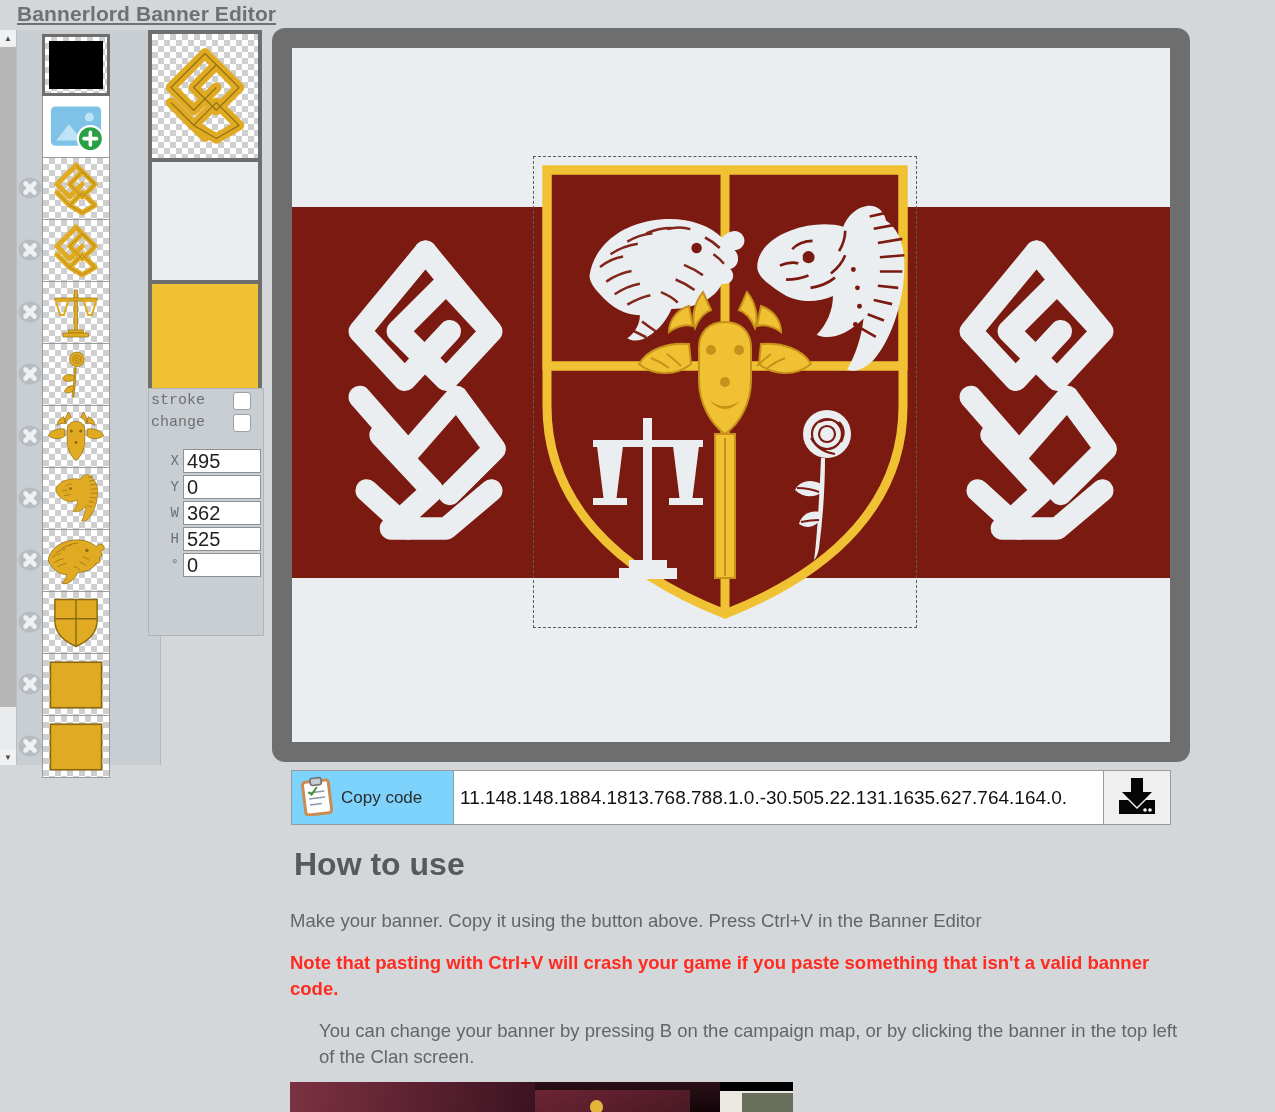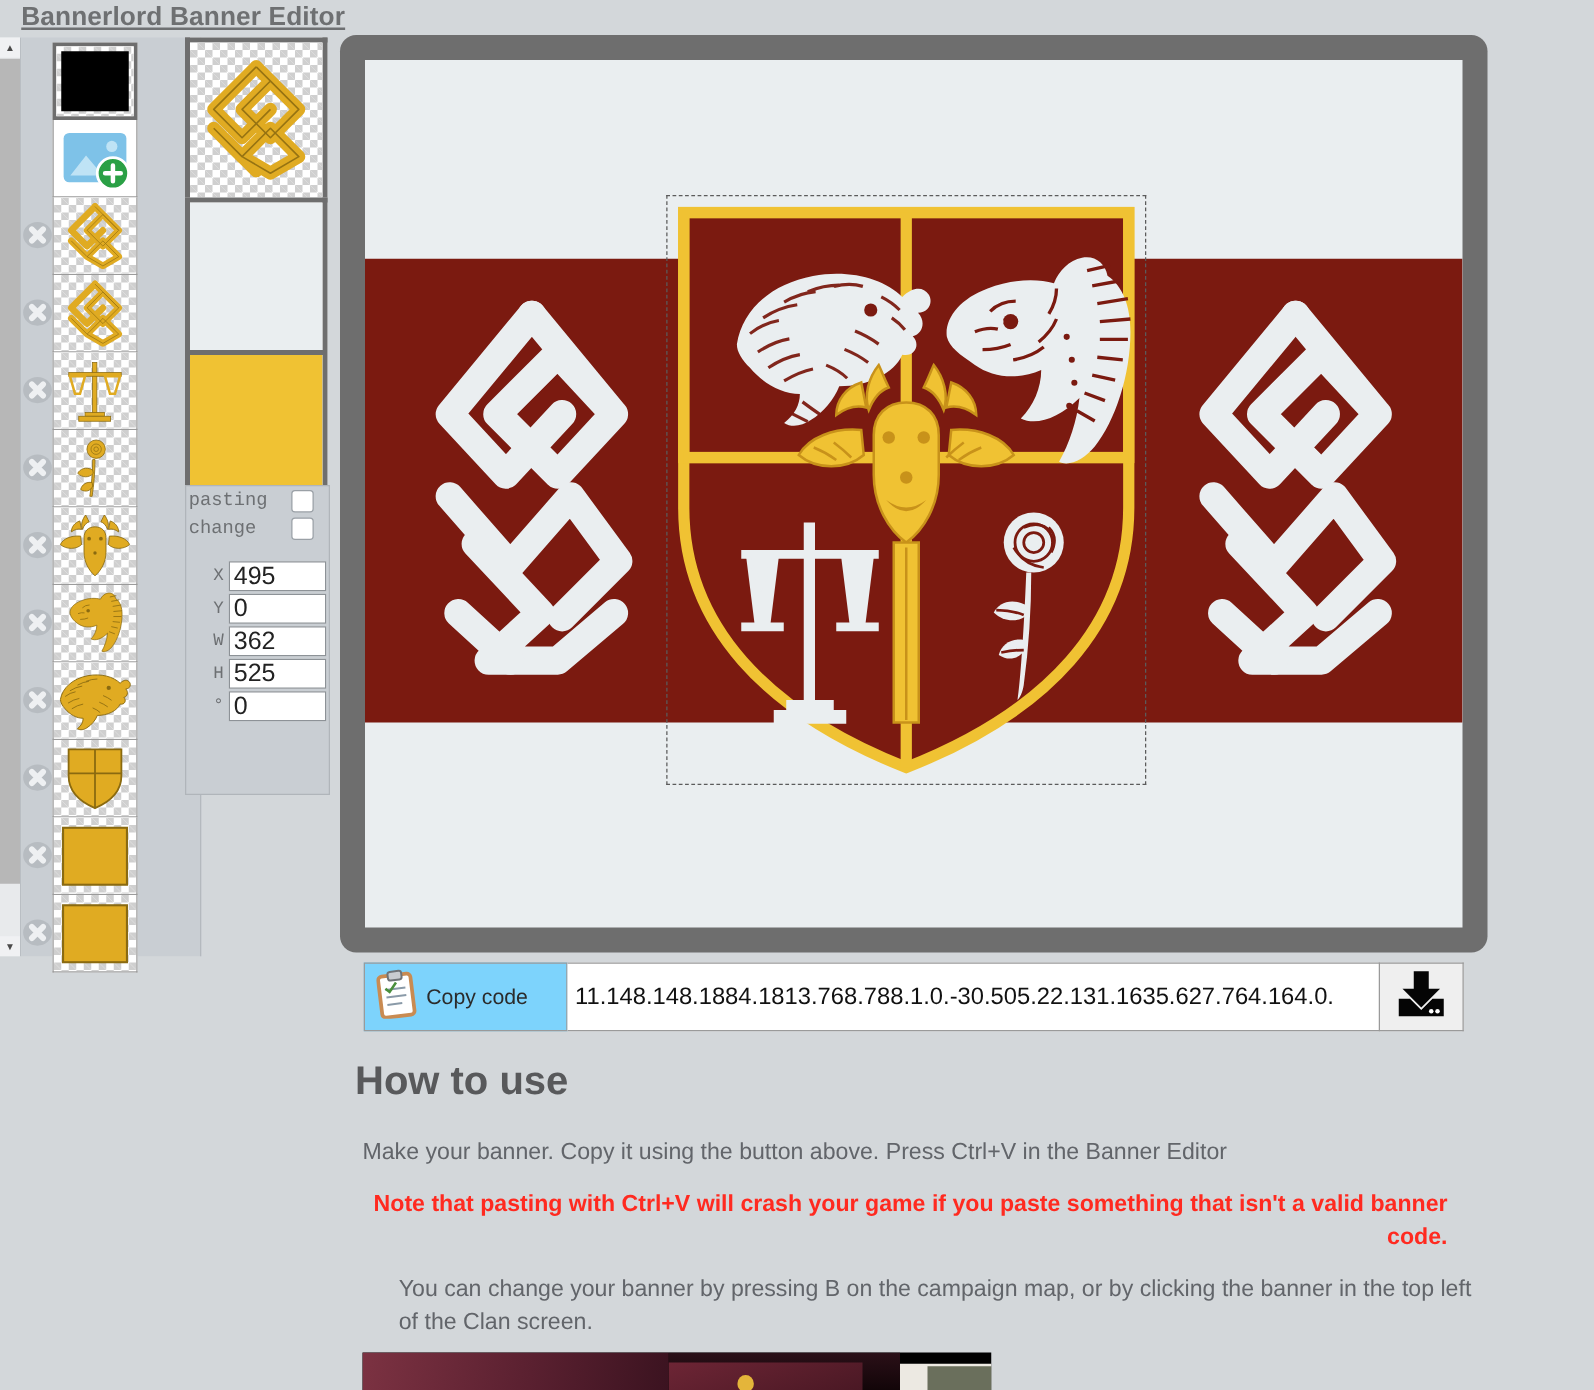--- a/index.html
+++ b/index.html
@@ -150,29 +150,29 @@
     font-size:19px;color:#111;white-space:nowrap;overflow:hidden;
     box-sizing:border-box;
   }
   .dl-btn{
     width:66px;background:#efefef;border:1px solid #9a9a9a;border-left:none;
     display:flex;align-items:center;justify-content:center;
   }
 
   
   .howto-title{
-    position:absolute;left:284px;top:846px;
+    position:absolute;left:294px;top:846px;
     font-size:32px;font-weight:bold;color:#58595b;
   }
   .para{
     position:absolute;left:290px;width:862px;
     font-size:18.5px;line-height:26px;color:#62656a;
   }
   .para.p1{top:908px;}
-  .para.warn{top:950px;color:#ff2a20;font-weight:bold;width:868px;text-align:right;}
+  .para.warn{top:950px;color:#ff2a20;font-weight:bold;width:868px;}
   .para.p3{top:1018px;margin-left:29px;}
 
   .bottom-img{
     position:absolute;left:290px;top:1082px;width:503px;height:30px;
     overflow:hidden;background:#000;
   }
   .bi-a{position:absolute;left:0;top:0;width:245px;height:30px;
     background:linear-gradient(100deg,#7c3242,#5a2030 55%,#3b1320);}
   .bi-b{position:absolute;left:245px;top:0;width:185px;height:30px;
     background:linear-gradient(180deg,#2b1018,#120508);}
@@ -468,21 +468,21 @@
       <div class="color-fill" id="c1" style="background: rgb(234, 238, 240);"></div>
     </div>
 
     <div class="mid-box mid-h-color last">
       <div class="color-fill" id="c2" style="background: rgb(240, 194, 51);"></div>
     </div>
   </div>
 
   <div class="props">
     <div class="prop-row">
-      <span class="plabel">pasting</span>
+      <span class="plabel">stroke</span>
       <span class="cbx"></span>
     </div>
     <div class="prop-row">
       <span class="plabel">change</span>
       <span class="cbx"></span>
     </div>
 
     <div class="fields" id="fieldbox">
         <div class="field-row">
           <span class="flabel">X</span>

